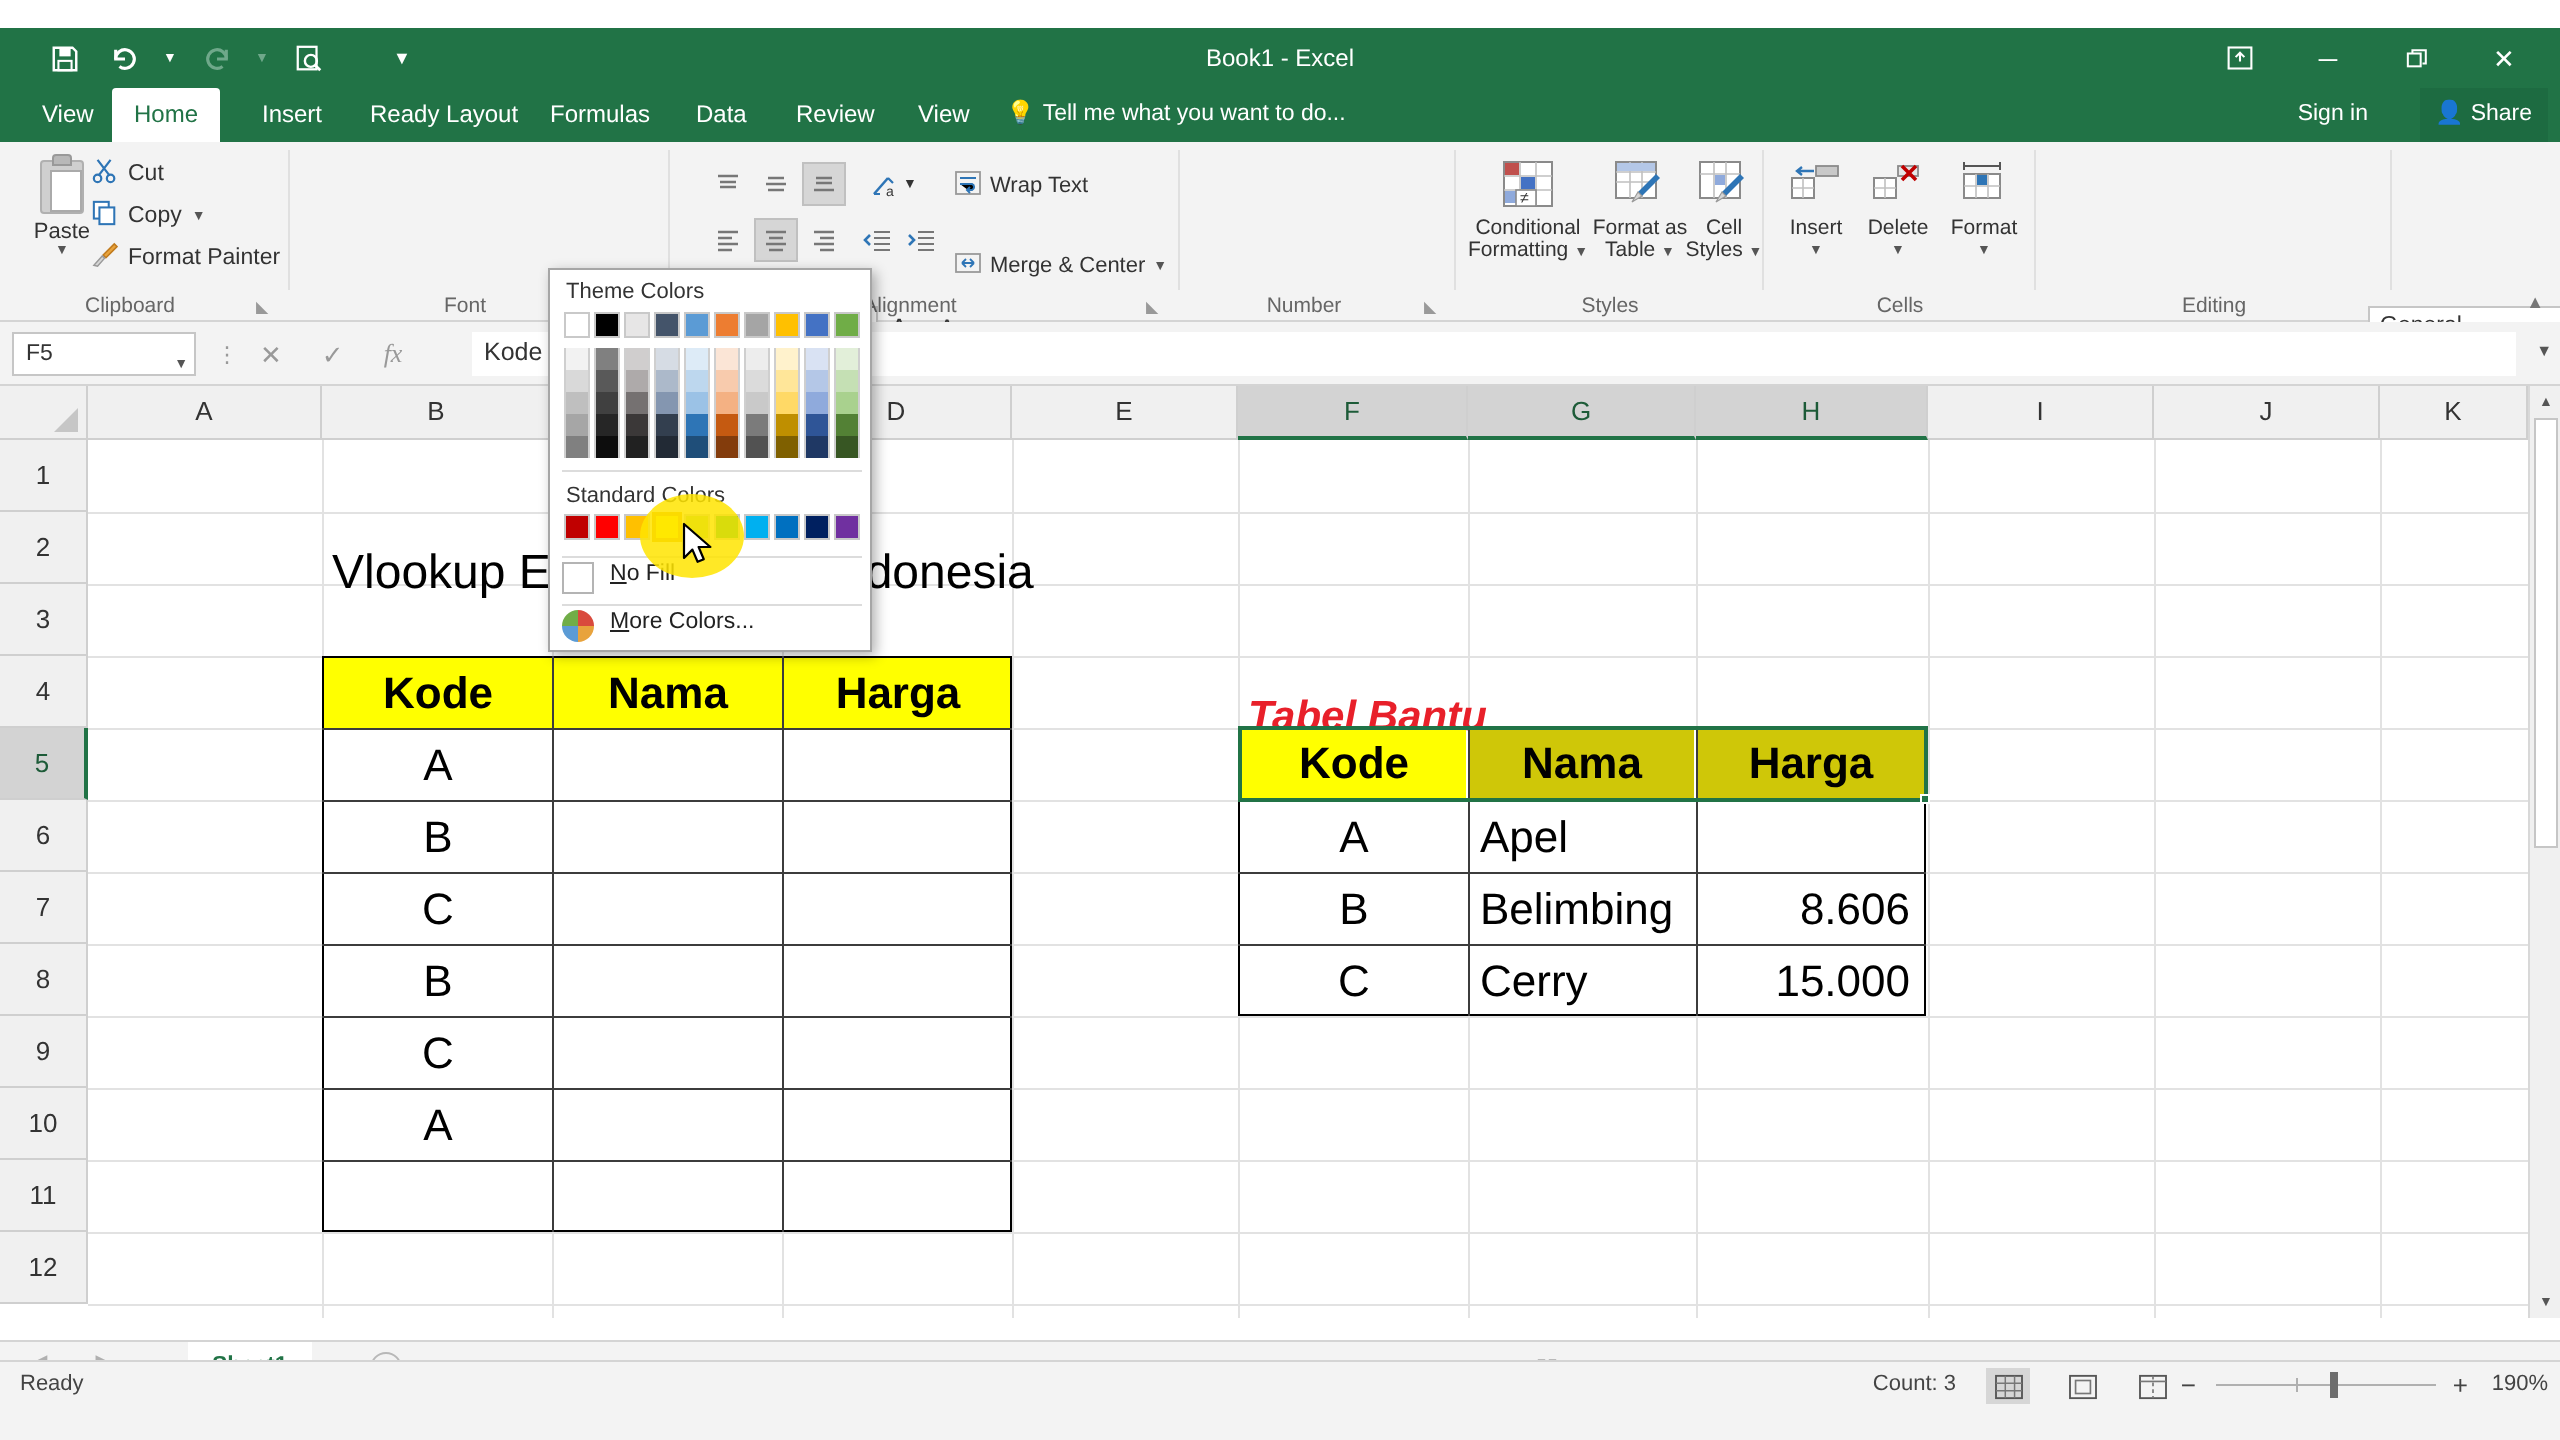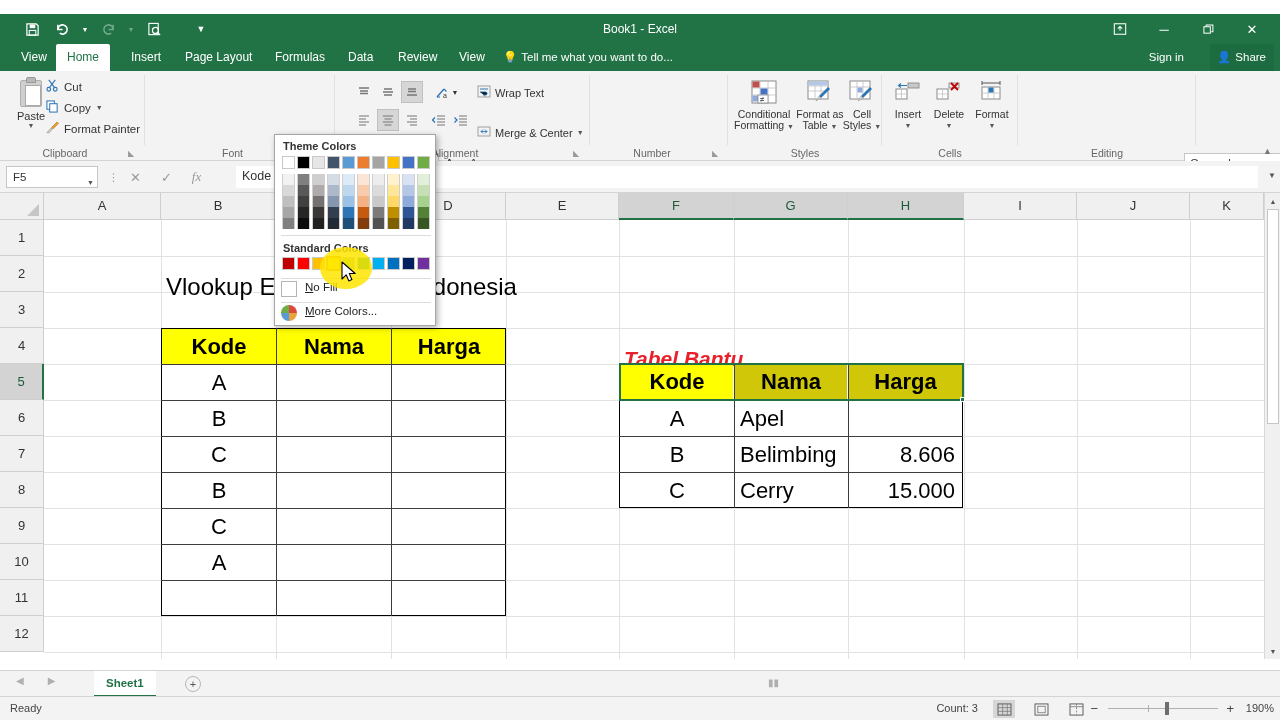--- a/index.html
+++ b/index.html
@@ -129,38 +129,38 @@
   .hthumb { position:absolute; left:16px; top:2px; width:412px; height:12px; background:#fff; border:1px solid #c6c6c6; }
 
   
   .sheetbar { position:absolute; left:0; bottom:24px; width:1280px; height:26px; background:#f3f3f3; border-top:1px solid #d4d4d4; }
   .tabnav { position:absolute; left:16px; top:4px; display:flex; gap:24px; color:#b0b0b0; font-size:10px; }
   .sheettab { position:absolute; left:94px; top:0; height:26px; line-height:25px; padding:0 12px; background:#fff; font-size:11.5px; color:#217346; font-weight:bold; border-bottom:2px solid #217346; }
   .addsheet { position:absolute; left:185px; top:5px; width:16px; height:16px; border:1px solid #b8b8b8; border-radius:50%; font-size:11px; line-height:14px; text-align:center; color:#555; }
   .vsplit { position:absolute; left:768px; top:6px; font-size:10px; color:#b0b0b0; }
 
   
-  .statusbar { position:absolute; left:0; bottom:0; width:1280px; height:24px; background:#f3f3f3; border-top:1px solid #d4d4d4; font-size:11px; color:#444; }
+  .statusbar { position:absolute; left:0; bottom:0; width:1280px; height:40px; background:#f3f3f3; border-top:1px solid #d4d4d4; font-size:11px; color:#444; }
   .stleft { position:absolute; left:10px; top:5px; }
   .stcount { position:absolute; right:302px; top:5px; }
   .viewbtn { position:absolute; top:3px; width:22px; height:18px; display:flex; align-items:center; justify-content:center; }
   .viewbtn.on { background:#d6d6d6; }
   .zoomslider { position:absolute; right:62px; top:11px; width:110px; height:1px; background:#b0b0b0; }
   .zknob { position:absolute; left:57px; top:-6px; width:4px; height:13px; background:#6d6d6d; }
   .zmid { position:absolute; left:40px; top:-3px; width:1px; height:7px; background:#b0b0b0; }
   .zminus { position:absolute; right:182px; top:4px; font-size:13px; color:#444; }
   .zplus { position:absolute; right:46px; top:4px; font-size:13px; color:#444; }
   .zpct { position:absolute; right:6px; top:5px; }
 
   
   .fillmenu {
     position:absolute; left:274px; top:134px; width:162px; height:192px;
     background:#fff; border:1px solid #a6a6a6; box-shadow:2px 2px 6px rgba(0,0,0,.30); z-index:50;
   }
-  .fmhdr { font-size:11px; font-weight:bold; color:#333; padding:5px 0 3px 8px; }
+  .fmhdr { font-size:11px; font-weight:normal; color:#333; padding:5px 0 3px 8px; }
   .swrow { position:absolute; display:flex; gap:2px; }
   .sw { width:13px; height:13px; border:1px solid #c9c9c9; }
   .sw.sel { border:1px solid #e0a900; outline:1px solid #e0a900; }
   .themecol { width:13px; display:flex; flex-direction:column; }
   .themecol div { width:13px; height:11px; border-left:1px solid #cfcfcf; border-right:1px solid #cfcfcf; }
   .fmsep { position:absolute; left:6px; width:150px; height:1px; background:#dcdcdc; }
   .fmitem { position:absolute; left:6px; display:flex; align-items:flex-start; gap:8px; font-size:11.5px; color:#222; }
   .nofillbox { width:16px; height:16px; background:#fff; border:1px solid #b4b4b4; }
   .morecolors { width:16px; height:16px; border-radius:50%; position:relative; overflow:hidden; background:conic-gradient(#d94a3d 0 25%, #e8a33d 0 50%, #5b9bd5 0 75%, #70ad47 0 100%); }
   .uline { text-decoration:underline; }
@@ -236,21 +236,21 @@
           </svg>
       </div>
       <div>✕</div>
     </div>
   </div>
 
   <div class="ribbontabs">
     <div class="rtab" style="left:10px">View</div>
     <div class="rtab active" style="left:56px">Home</div>
     <div class="rtab" style="left:120px">Insert</div>
-    <div class="rtab" style="left:174px">Page Layout</div>
+    <div class="rtab" style="left:174px">Ready Layout</div>
     <div class="rtab" style="left:264px">Formulas</div>
     <div class="rtab" style="left:337px">Data</div>
     <div class="rtab" style="left:387px">Review</div>
     <div class="rtab" style="left:448px">View</div>
     <div class="tellme" style="left:503px">
       <span class="bulb">💡</span><span>Tell me what you want to do...</span>
     </div>
     <div class="signin">Sign in</div>
     <div class="sharebtn">
       <span>👤</span>

